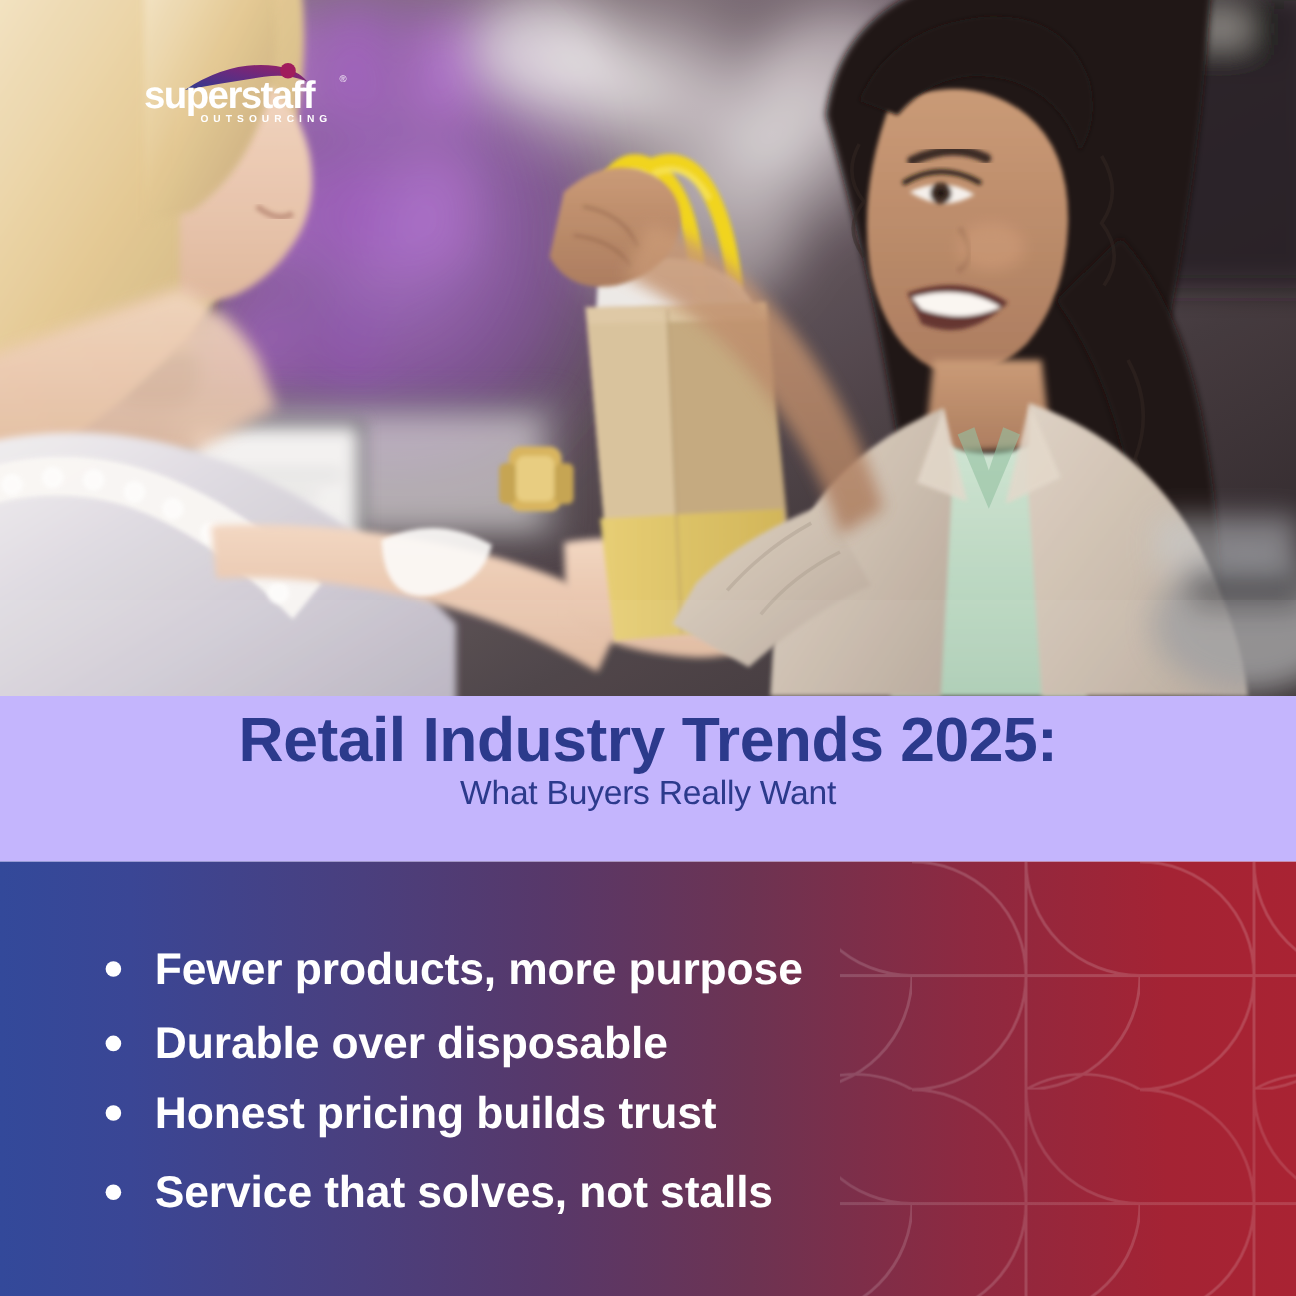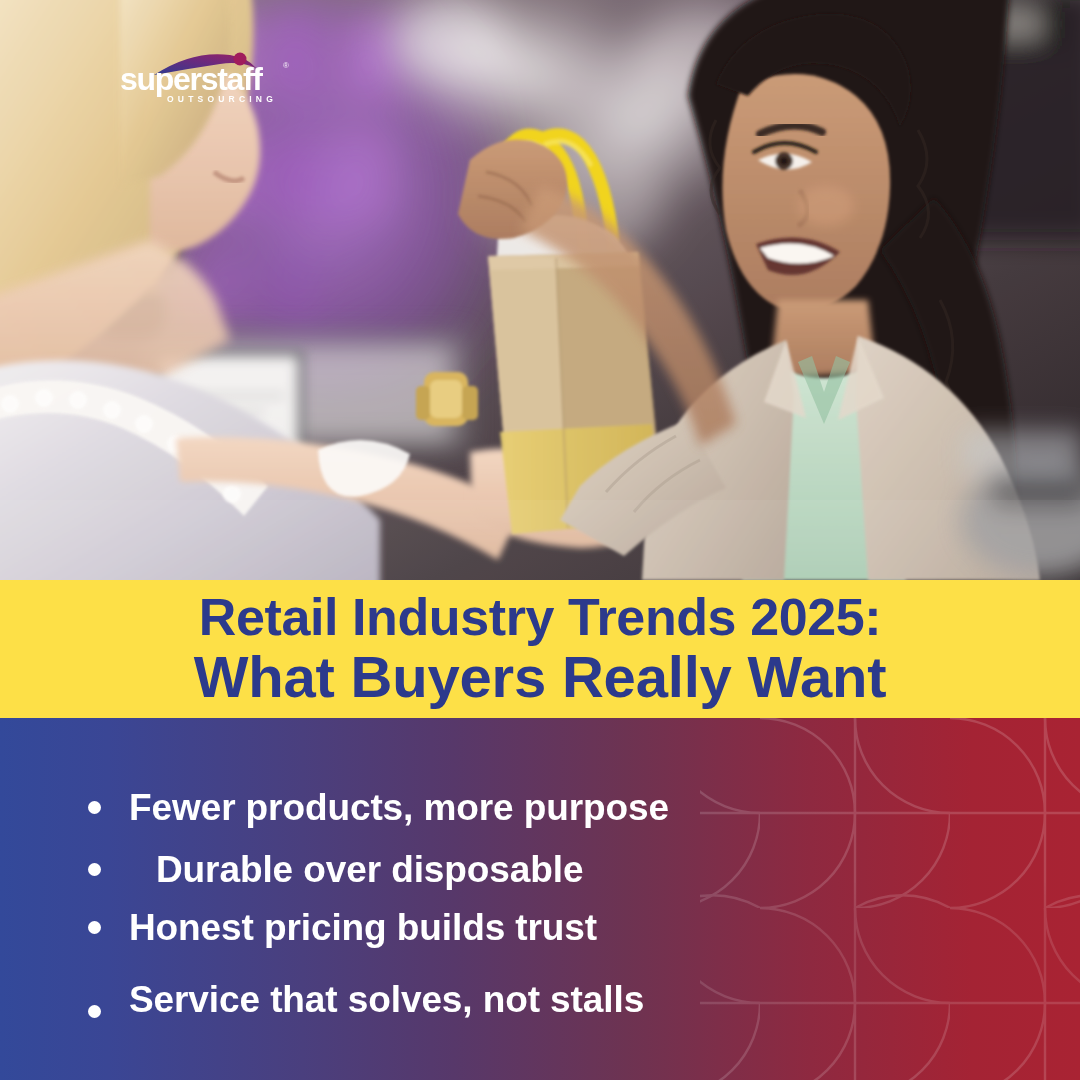--- a/index.html
+++ b/index.html
@@ -48,40 +48,40 @@
   }
   .logo svg { display:block; width:185px; height:56px; }
 
   
   .title-band {
     position: absolute;
     left: 0;
     top: 580px;
     width: 1080px;
     height: 138px;
-    background: #fde047;
+    background: #c4b5fd;
     z-index: 20;
     display: flex;
     flex-direction: column;
     align-items: center;
     justify-content: flex-start;
     padding-top: 9px;
     box-sizing: border-box;
   }
   .title-line1 {
     font-size: 52px;
     font-weight: bold;
     color: #2c3a8c;
     letter-spacing: -0.4px;
     line-height: 1.08;
     white-space: nowrap;
   }
   .title-line2 {
-    font-size: 58px;
-    font-weight: bold;
+    font-size: 28px;
+    font-weight: normal;
     color: #2c3a8c;
     letter-spacing: -0.2px;
     line-height: 1.12;
     white-space: nowrap;
   }
 
   
   .bullet-panel {
     position: absolute;
     left: 0;
@@ -119,23 +119,23 @@
     width: 1080px;
   }
   .bullet-item {
     position: absolute;
     left: 88px;
     display: flex;
     align-items: center;
     height: 50px;
   }
   .bullet-item:nth-child(1) { top: 64px; align-items: center; }
-  .bullet-item:nth-child(2) { top: 126px; gap: 27px; }
+  .bullet-item:nth-child(2) { top: 126px; }
   .bullet-item:nth-child(3) { top: 184px; justify-content: space-between; }
-  .bullet-item:nth-child(4) { top: 250px; align-items: flex-end; }
+  .bullet-item:nth-child(4) { top: 250px; }
 
   .bullet-dot {
     width: 13px;
     height: 13px;
     border-radius: 50%;
     background: #ffffff;
     flex: 0 0 auto;
     margin-right: 28px;
   }
   .bullet-text {

